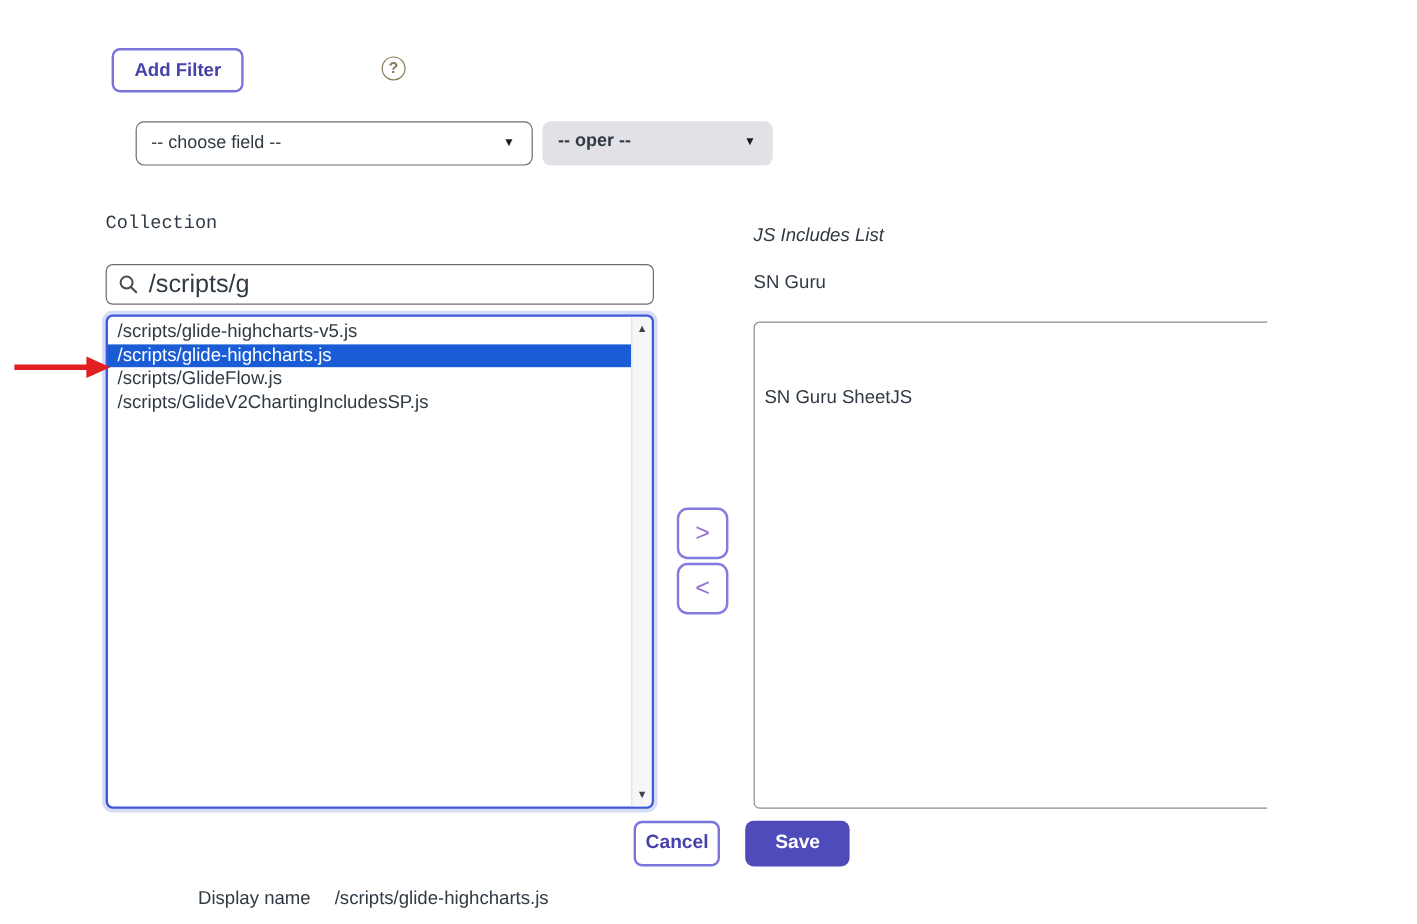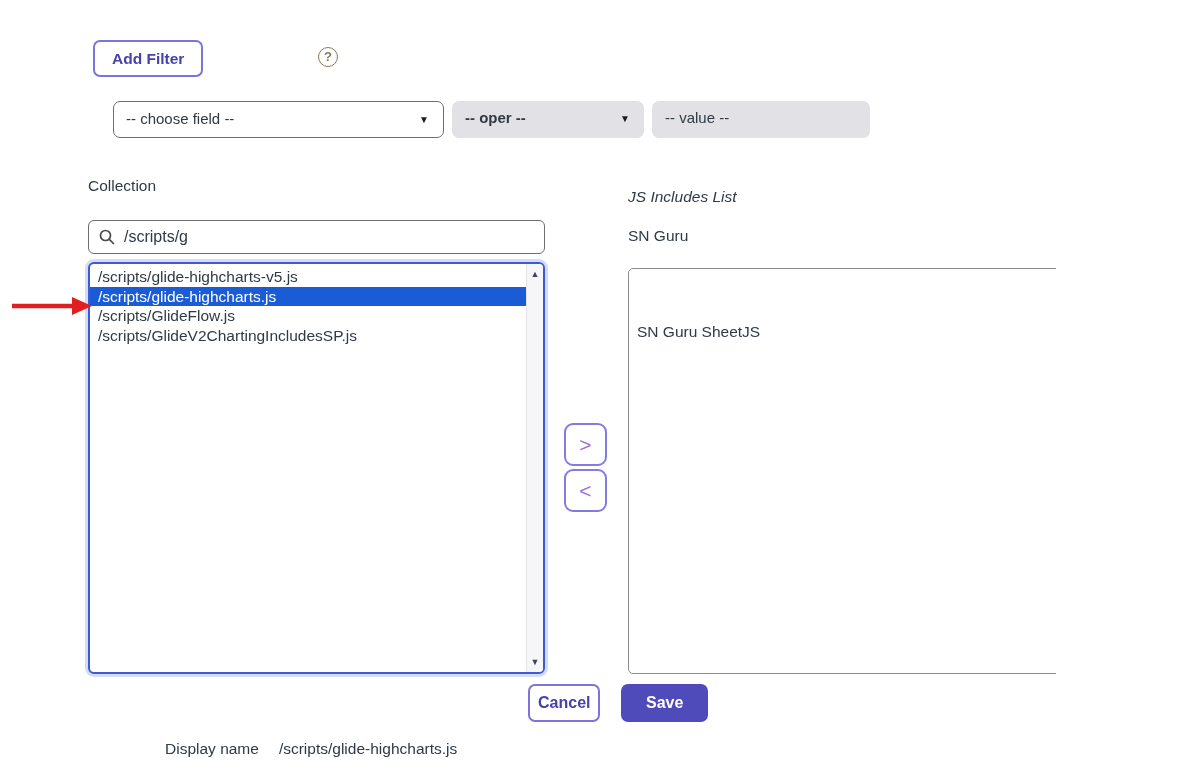--- a/index.html
+++ b/index.html
@@ -80,38 +80,38 @@
     font-size: 10px;
     line-height: 35px;
     color: #1b1b1b;
   }
   
   .field-label {
     position: absolute;
     font-size: 15.5px;
     color: #2f3a44;
   }
-  .lbl-collection { left: 88px; top: 177px; }
+  .lbl-collection { left: 88px; top: 177px; font-family: Liberation Mono, monospace; }
   .lbl-js-includes { left: 628px; top: 188px; font-style: italic; }
   .lbl-sn-guru { left: 628px; top: 227px; }
   
   .search-box {
     position: absolute;
     left: 88px; top: 220px;
     width: 457px; height: 34px;
     border: 1.6px solid #6d6d6d;
     border-radius: 6px;
     background: #ffffff;
     display: flex;
     align-items: center;
     padding: 0 10px;
     gap: 9px;
   }
   .search-box .value {
-    font-size: 16px;
+    font-size: 21px;
     color: #2f3a44;
   }
   
   .listbox {
     position: absolute;
     background: #ffffff;
     overflow: hidden;
   }
   .listbox-left {
     left: 88px; top: 262px;
@@ -231,23 +231,20 @@
   <button class="btn-outline btn-add-filter">Add Filter</button>
   <div class="help-icon">?</div>
 
   <div class="select-box field-select">
     <span>-- choose field --</span>
     <span class="caret">▼</span>
   </div>
   <div class="select-box oper-select">
     <span>-- oper --</span>
     <span class="caret">▼</span>
-  </div>
-  <div class="select-box value-input">
-    <span>-- value --</span>
   </div>
 
   <div class="field-label lbl-collection">Collection</div>
 
   <div class="search-box">
     <span style="display:inline-flex;">
       <svg width="16" height="16" viewBox="0 0 16 16">
         <circle cx="6.5" cy="6.5" r="5" fill="none" stroke="#4a4a4a" stroke-width="1.7"></circle>
         <line x1="10.3" y1="10.3" x2="14.5" y2="14.5" stroke="#4a4a4a" stroke-width="1.7" stroke-linecap="round"></line>
       </svg>

